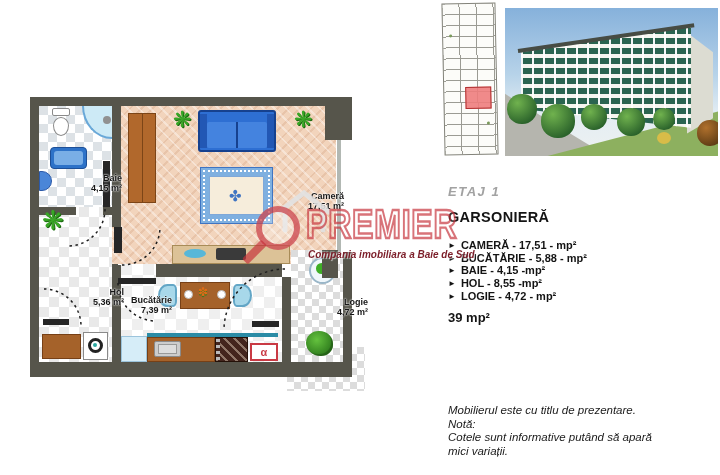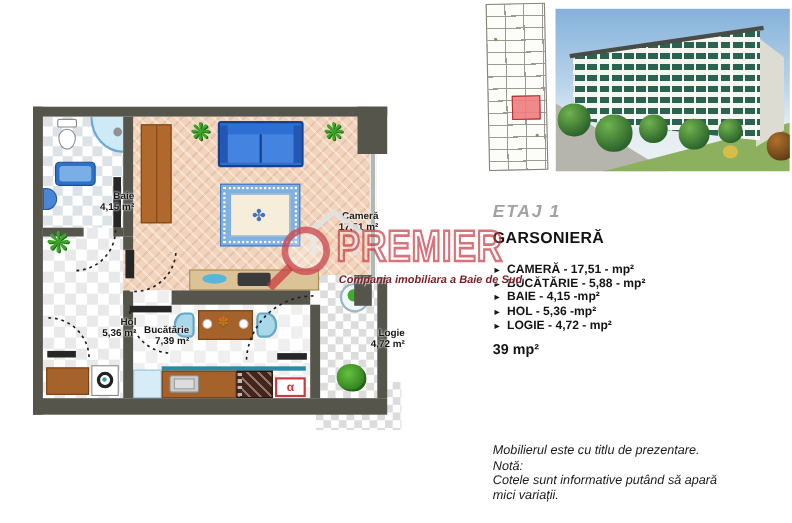--- a/index.html
+++ b/index.html
@@ -20,21 +20,21 @@
      repeating-linear-gradient(45deg,rgba(255,255,255,.38) 0 2px,rgba(255,255,255,0) 2px 8px),
      repeating-linear-gradient(-45deg,rgba(196,138,102,.22) 0 2px,rgba(0,0,0,0) 2px 8px);}
   .rlabel{position:absolute;text-align:center;font-size:9px;font-weight:bold;color:#161616;
           line-height:10px;text-shadow:0 0 2px #fff,0 0 2px #fff;z-index:8;}
   .rlabel span{display:block;text-align:right;}
   .plantg{position:absolute;font-size:22px;line-height:22px;color:#38a626;
           text-shadow:1px 1px 0 #1d6b11;z-index:6;}
   #arcs{position:absolute;left:0;top:0;z-index:7;}
 
   
-  .etaj{position:absolute;left:448px;top:184px;font-size:16px;font-weight:bold;font-style:italic;
+  .etaj{position:absolute;left:448px;top:184px;font-size:13px;font-weight:bold;font-style:italic;
         color:#a2a2a2;letter-spacing:1.5px;z-index:20;}
   .gtitle{position:absolute;left:448px;top:209px;font-size:14.5px;font-weight:bold;color:#141414;
         letter-spacing:.3px;z-index:20;}
   .items{position:absolute;left:448px;top:239px;z-index:20;font-size:11px;font-weight:bold;color:#141414;}
   .items .it{display:flex;align-items:center;height:12.6px;}
   .items .blt{font-size:8px;margin-right:5px;margin-top:1px;}
   .total{position:absolute;left:448px;top:310px;font-size:13px;font-weight:bold;color:#141414;
          line-height:15.5px;z-index:20;}
   .note{position:absolute;left:448px;top:404px;font-size:11.5px;font-style:italic;color:#1a1a1a;
         line-height:13.5px;z-index:20;}
@@ -217,21 +217,21 @@
     <div class="it">
         <span class="blt">►</span>
         <span>BUCĂTĂRIE - 5,88 - mp²</span>
       </div>
     <div class="it">
         <span class="blt">►</span>
         <span>BAIE - 4,15 -mp²</span>
       </div>
     <div class="it">
         <span class="blt">►</span>
-        <span>HOL - 5,36 -mp²</span>
+        <span>HOL - 8,55 -mp²</span>
       </div>
     <div class="it">
         <span class="blt">►</span>
         <span>LOGIE - 4,72 - mp²</span>
       </div>
   </div>
   <div class="total">
     <div>39 mp²</div>
   </div>
   <div class="note">

